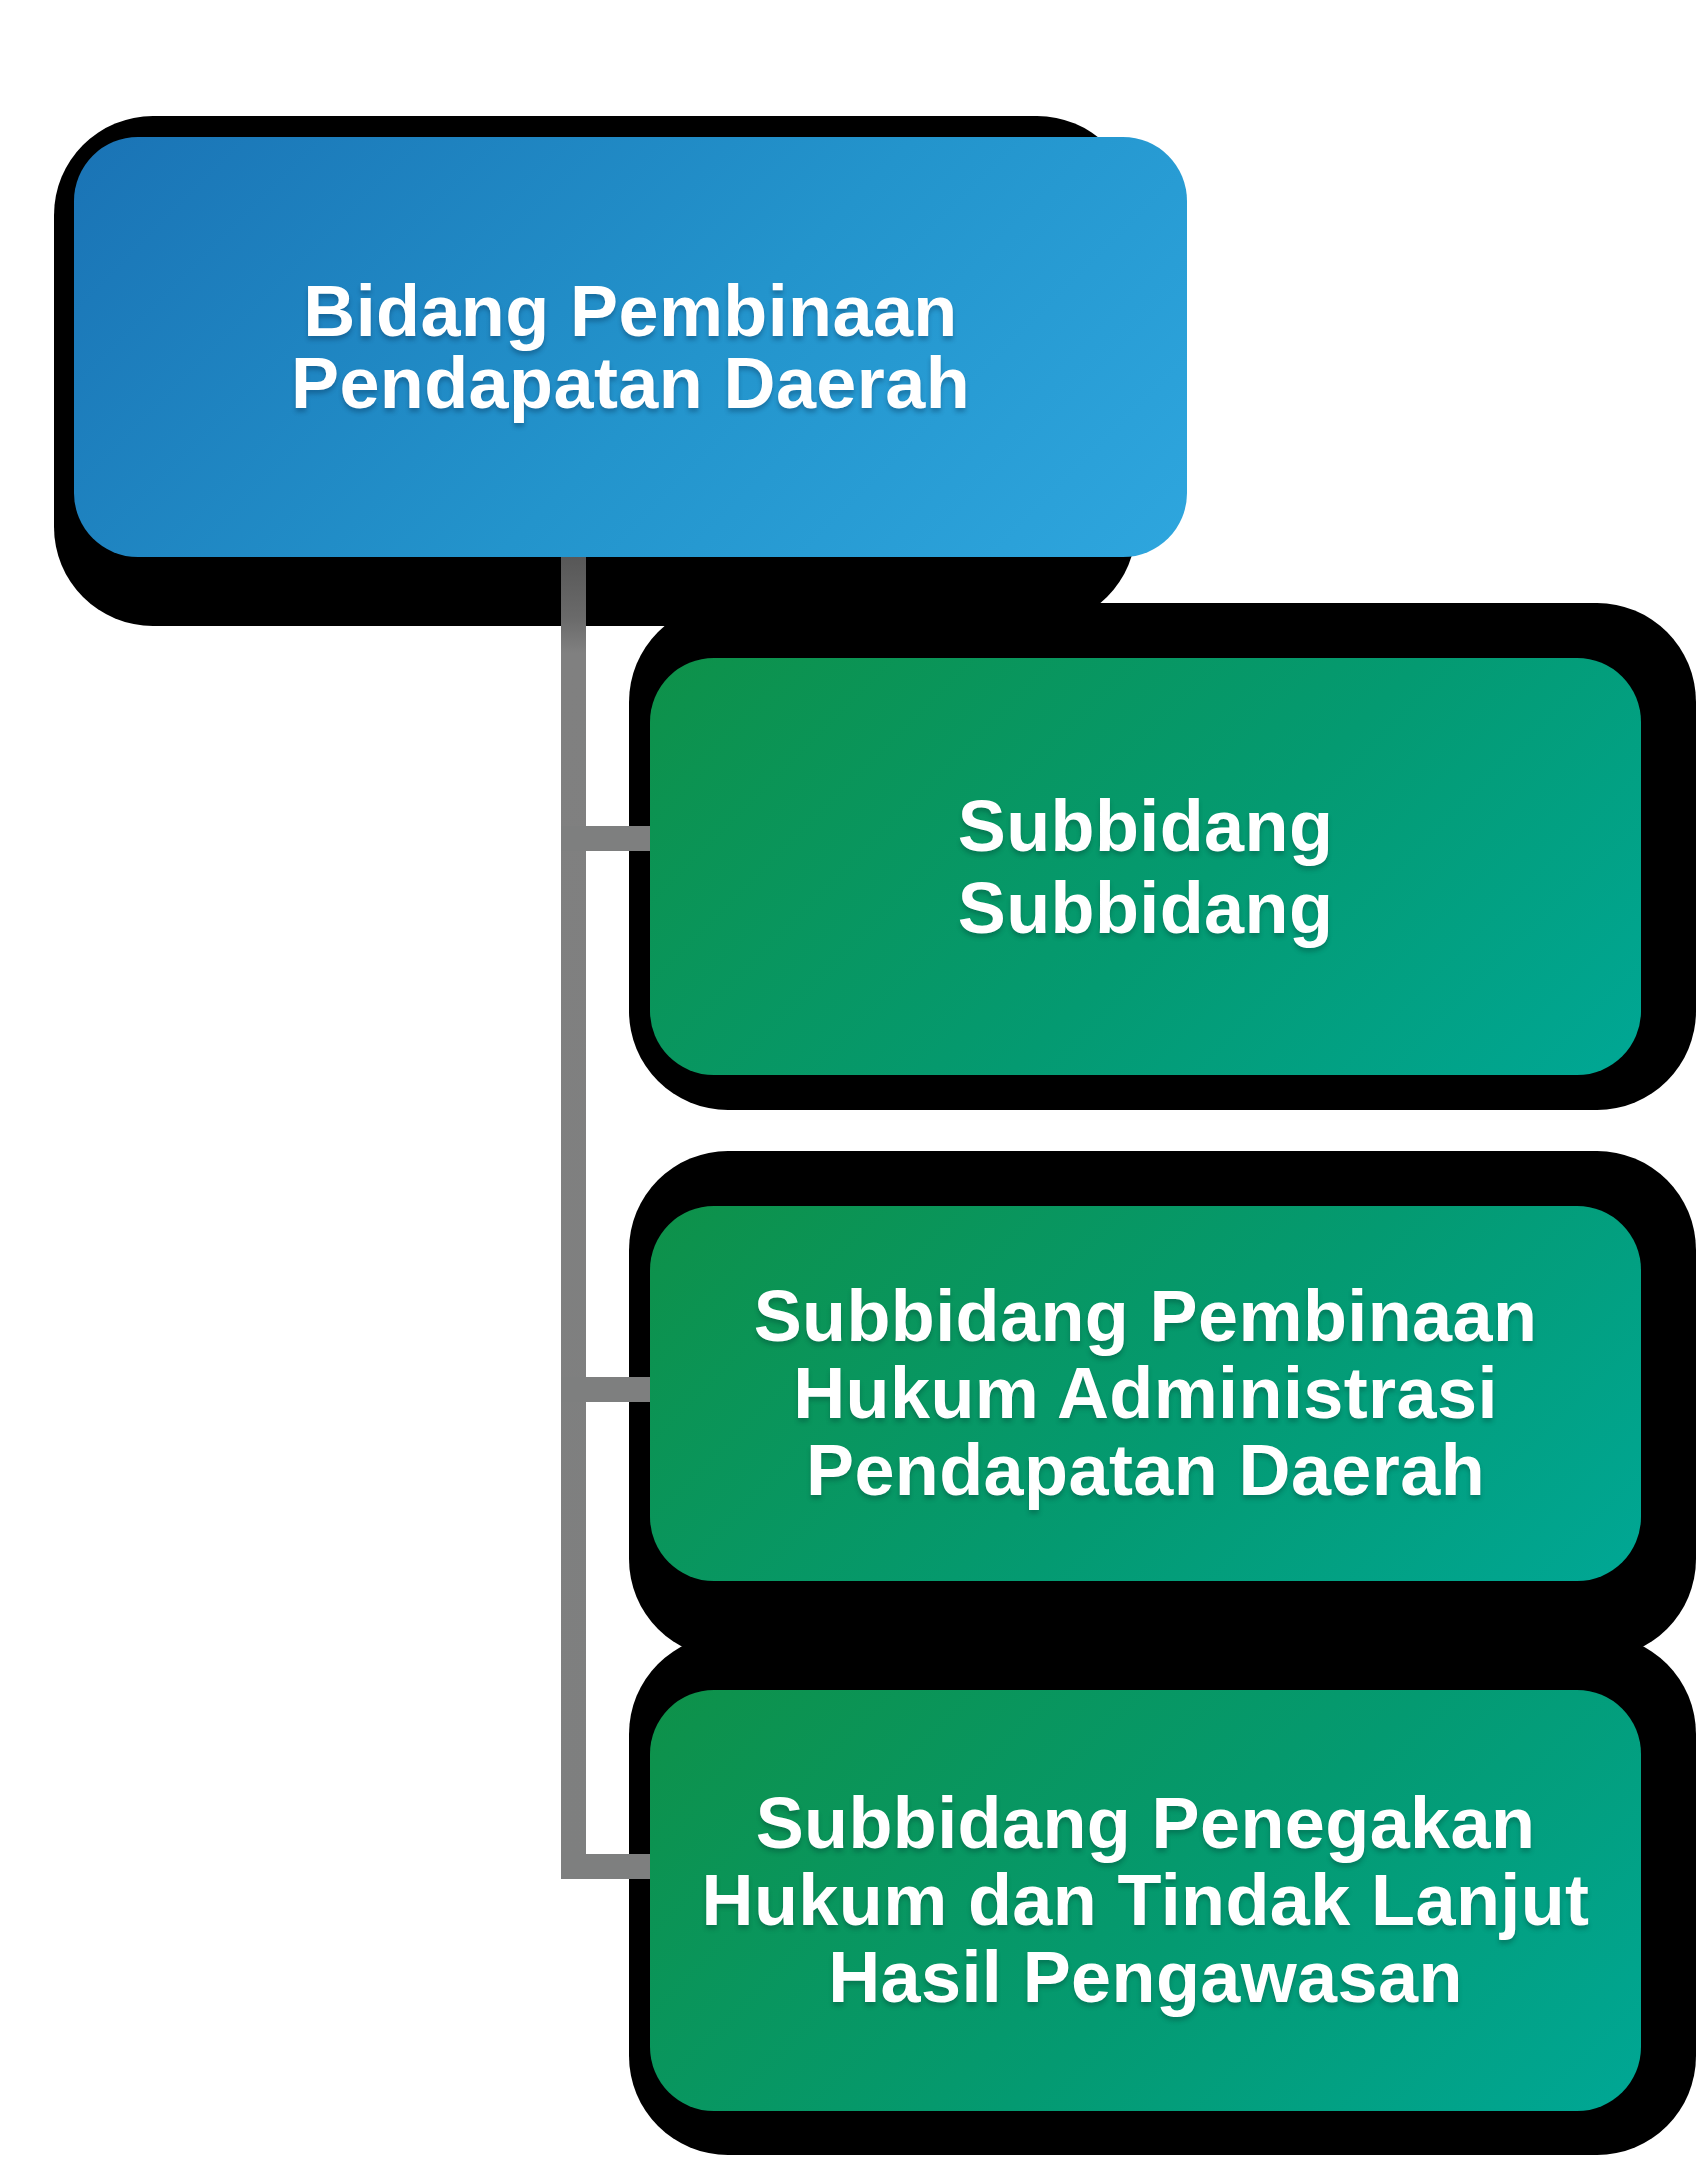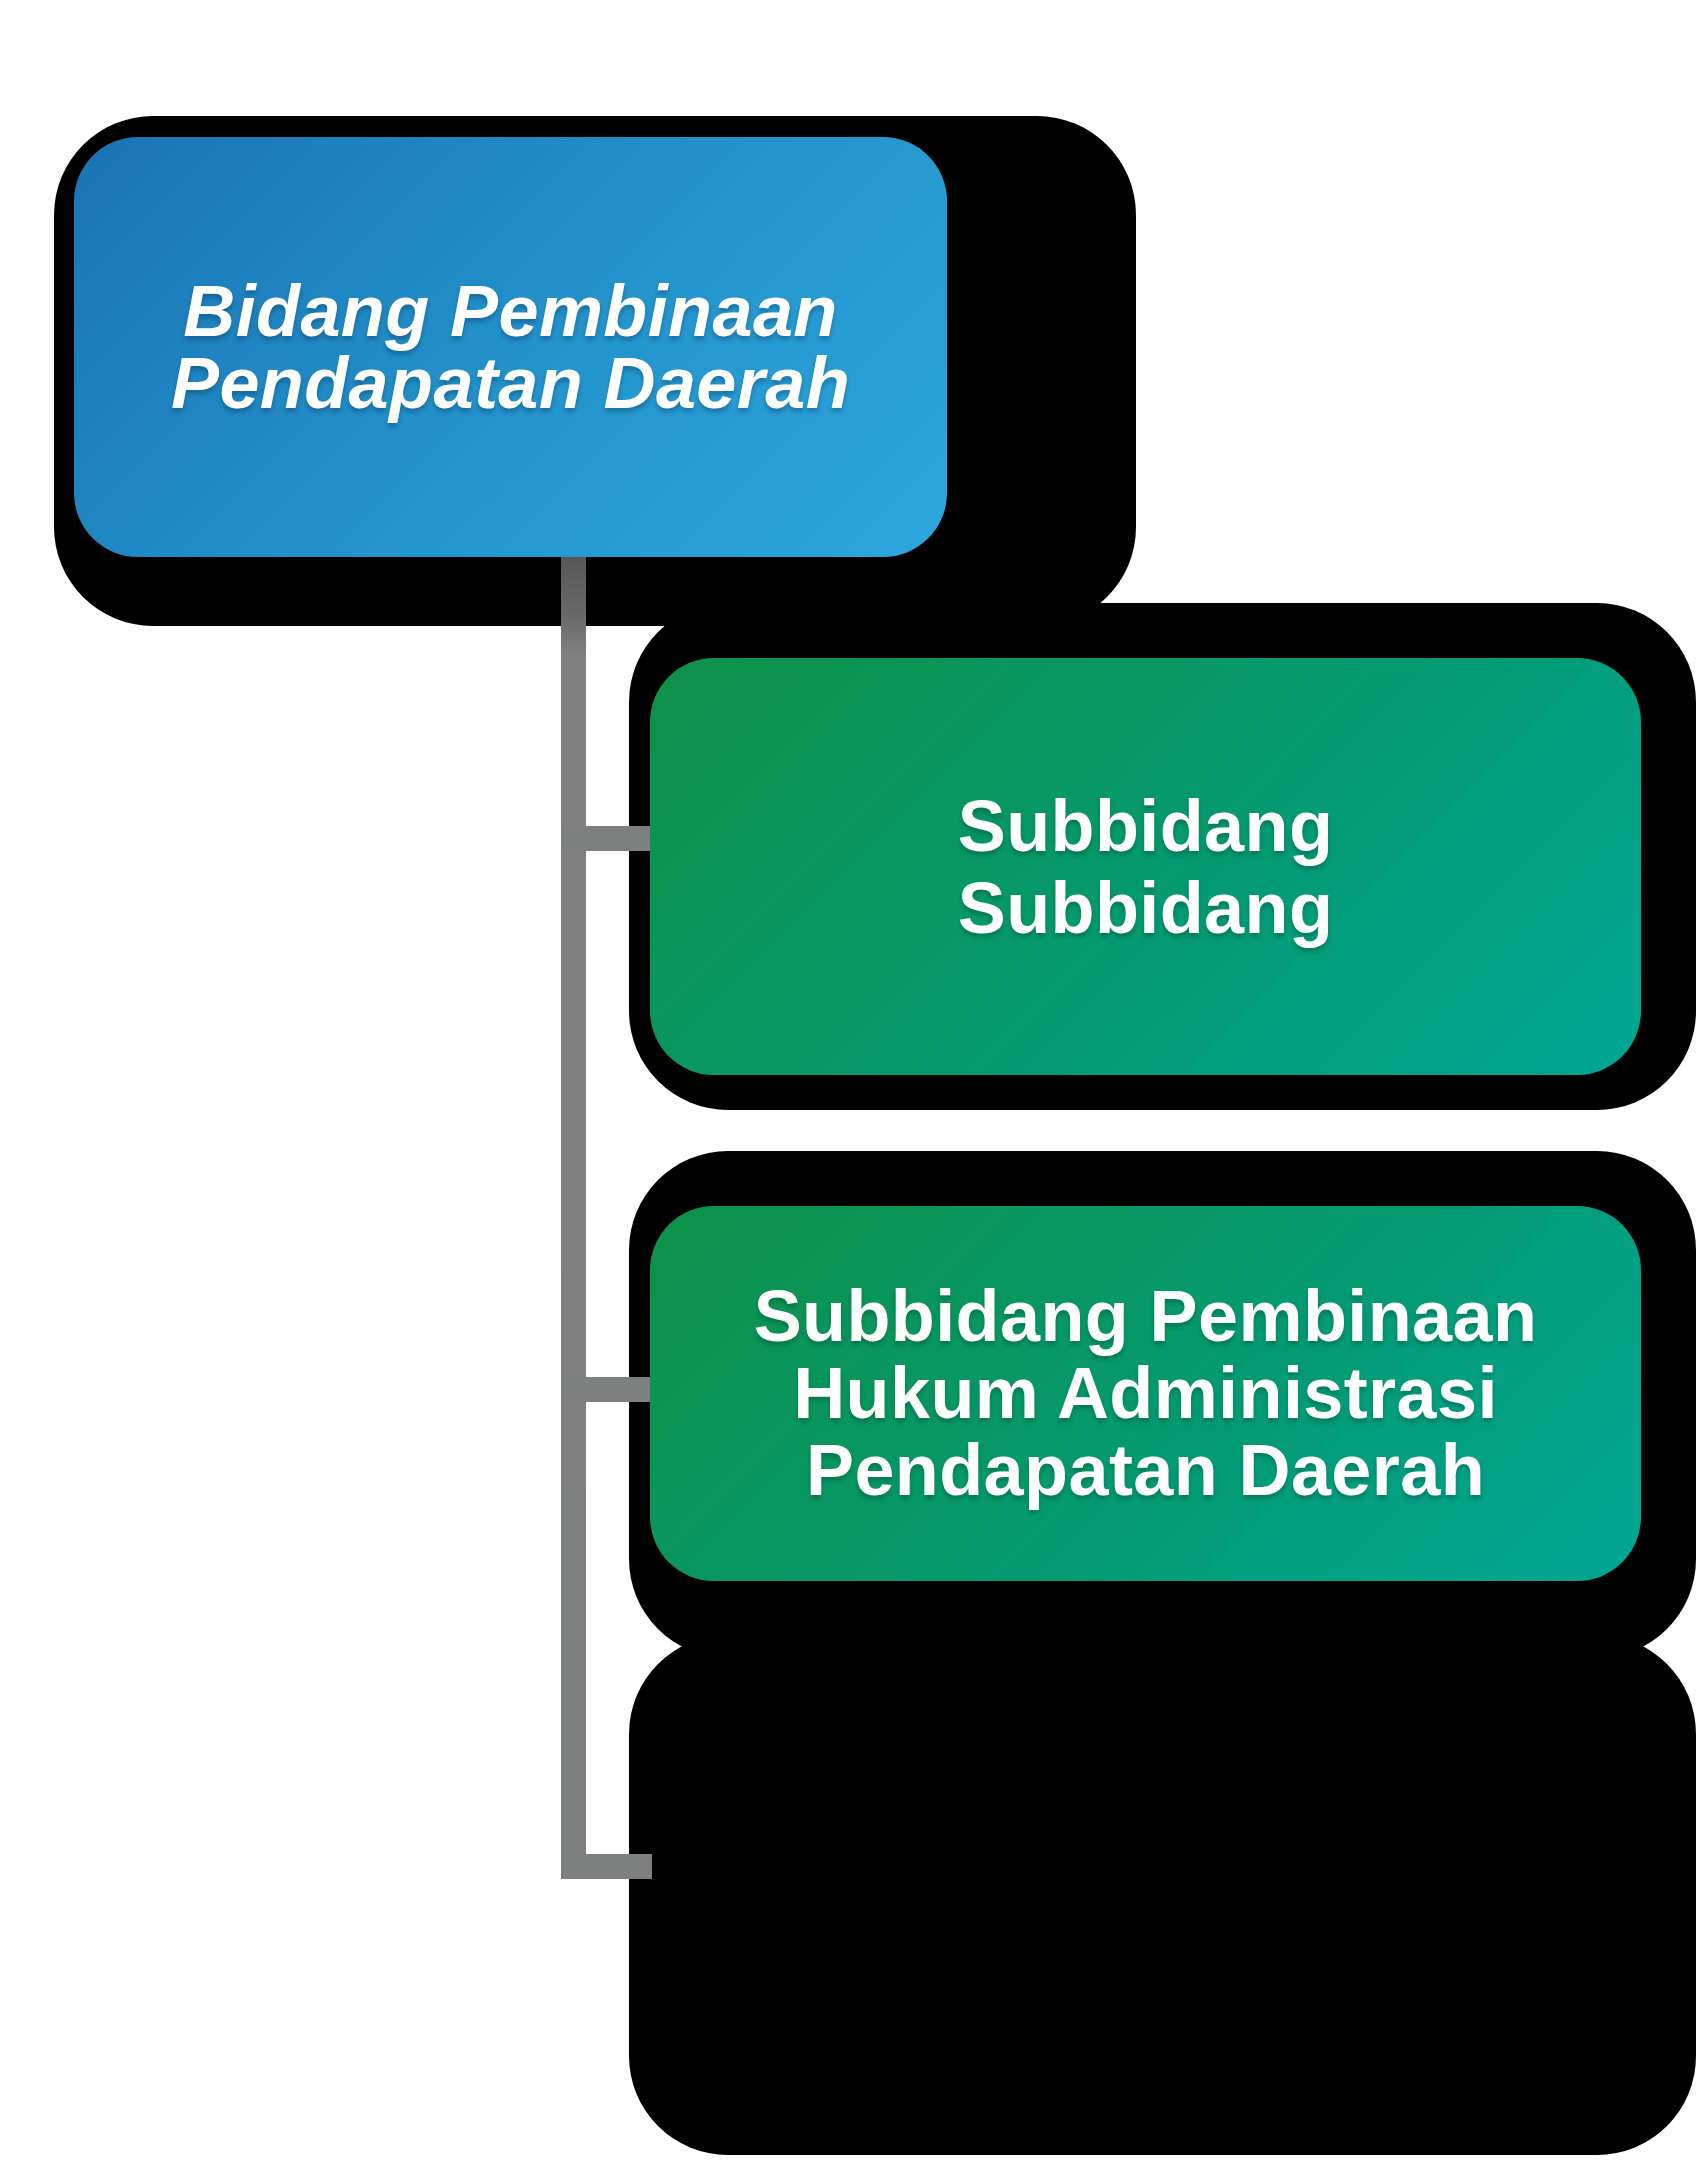--- a/index.html
+++ b/index.html
@@ -56,25 +56,24 @@
     align-items: center;
     justify-content: center;
     text-align: center;
     color: #FFFFFF;
     font-weight: bold;
     letter-spacing: 0.4px;
   }
   .box .line { display: block; white-space: nowrap; }
   .box-root {
     left: 74px; top: 137px;
-    width: 873px; height: 420px;
+    width: 1113px; height: 420px;
     background: linear-gradient(135deg, #1A73B5 0%, #2394CC 55%, #2EA6DE 100%);
     font-size: 72px; line-height: 72px;
     text-shadow: 0 3.6px 4.5px rgba(0, 35, 70, 0.30);
-    font-style: italic;
   }
   .box-green {
     left: 650px;
     width: 991px;
     background: linear-gradient(135deg, #0E9149 0%, #049A71 55%, #00A795 100%);
     font-size: 72px;
     text-shadow: 0 3.6px 4.5px rgba(0, 55, 45, 0.30);
     margin-top: 28px;
   }
   .box-sub1 { top: 630px;  height: 417px; line-height: 82px; }
@@ -105,15 +104,20 @@
     <span class="line">Subbidang</span>
     <span class="line">Subbidang</span>
   </div>
 
   <div class="box box-green box-sub2">
     <span class="line">Subbidang Pembinaan</span>
     <span class="line">Hukum Administrasi</span>
     <span class="line">Pendapatan Daerah</span>
   </div>
 
+  <div class="box box-green box-sub3">
+    <span class="line">Subbidang Penegakan</span>
+    <span class="line">Hukum dan Tindak Lanjut</span>
+    <span class="line">Hasil Pengawasan</span>
+  </div>
 
 </div>
 
 
 </body></html>

